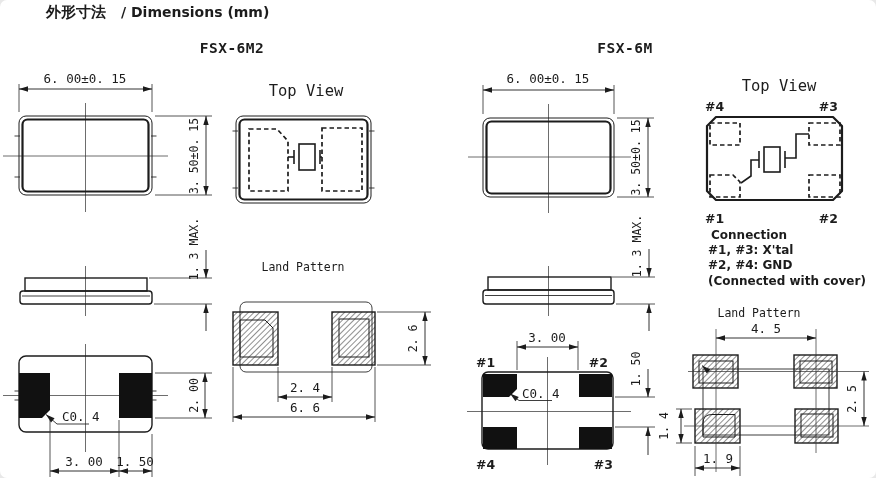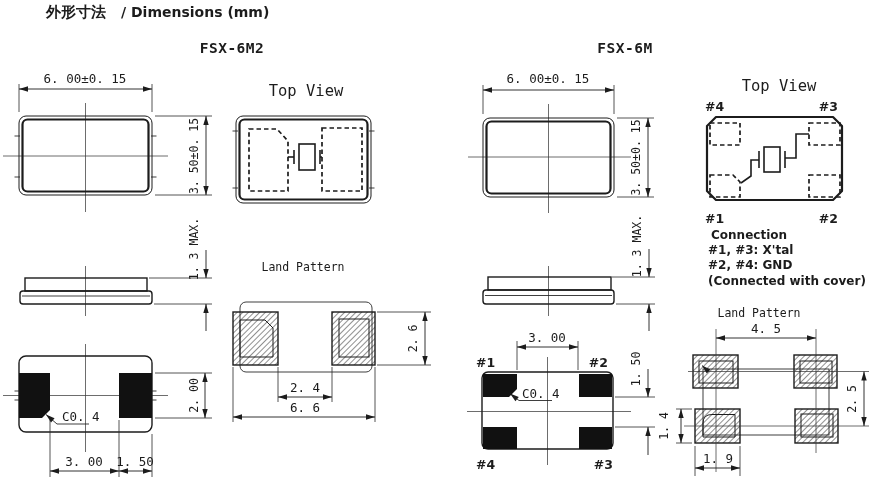--- a/index.html
+++ b/index.html
@@ -1,16 +1,16 @@
 <!DOCTYPE html>
 <html><head>
 <meta charset="utf-8">
 <style>
   html,body{margin:0;padding:0;background:#e8e8e8;}
-  #page{width:876px;height:478px;background:#ffffff;position:relative;overflow:hidden;}
+  #page{width:876px;height:478px;background:#ffffff;position:relative;overflow:hidden;border-radius:7px;}
   svg{display:block;}
   text{font-family:"DejaVu Sans Mono","Liberation Mono",monospace;fill:#1c1c1c;}
   .ttl{font-family:"DejaVu Sans","Liberation Sans",sans-serif;font-weight:bold;}
   .hdr{font-size:14.5px;font-weight:bold;letter-spacing:.5px;}
   .lbl{font-size:15.5px;}
   .lbl2{font-size:11.5px;}
   .dimtxt{font-size:12.5px;}
   .vdim{font-size:11.5px;}
   .pin{font-family:"DejaVu Sans","Liberation Sans",sans-serif;font-size:12.5px;font-weight:bold;}
   .conn{font-family:"DejaVu Sans","Liberation Sans",sans-serif;font-size:12px;font-weight:bold;}

